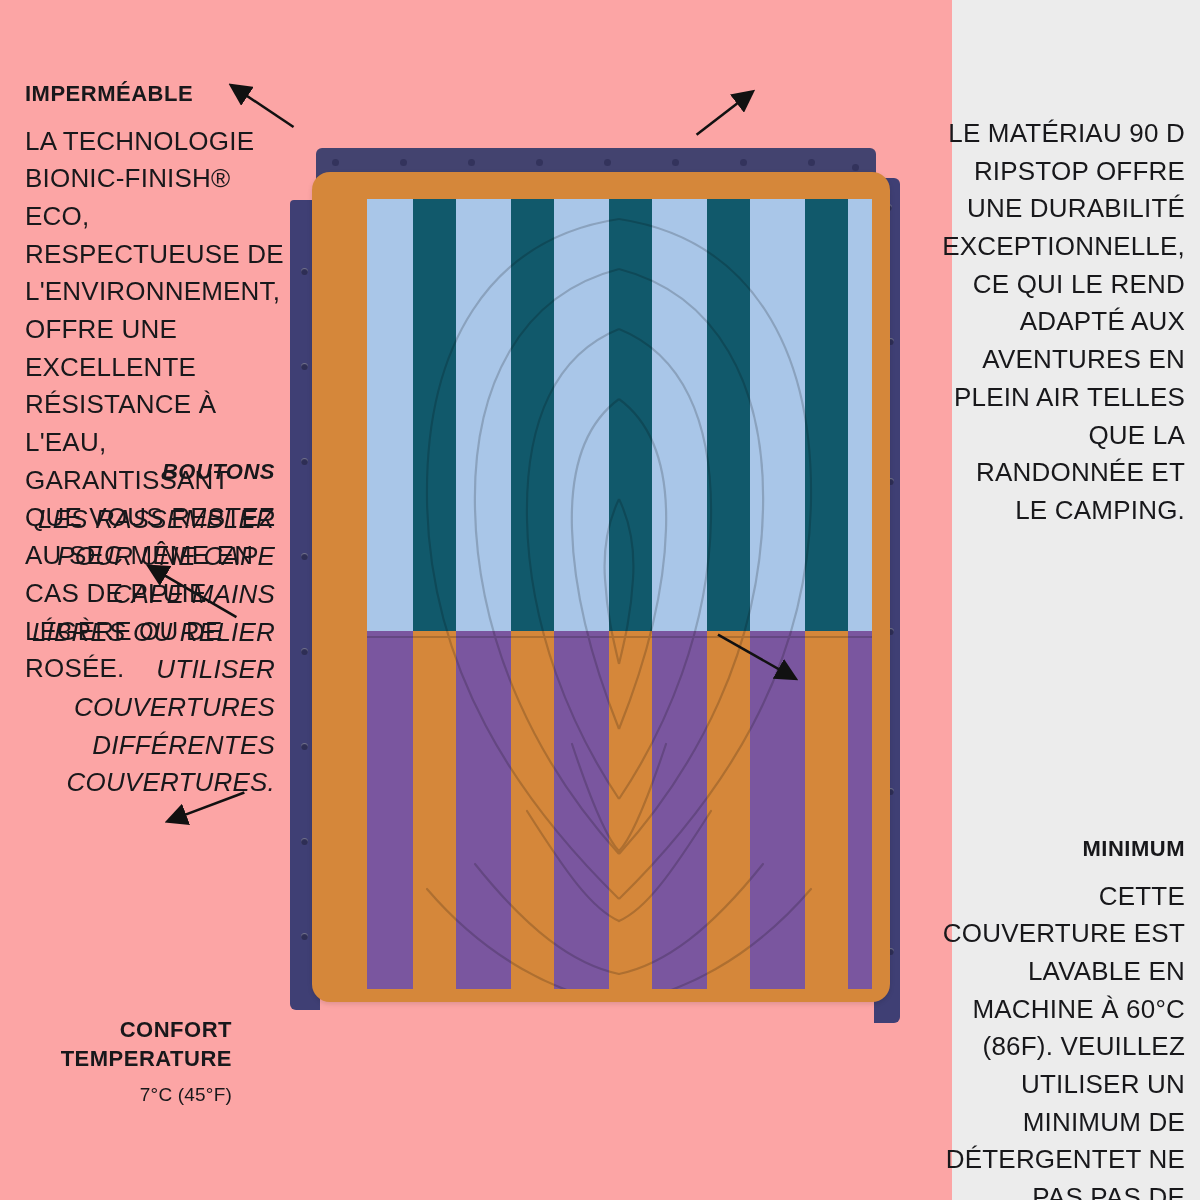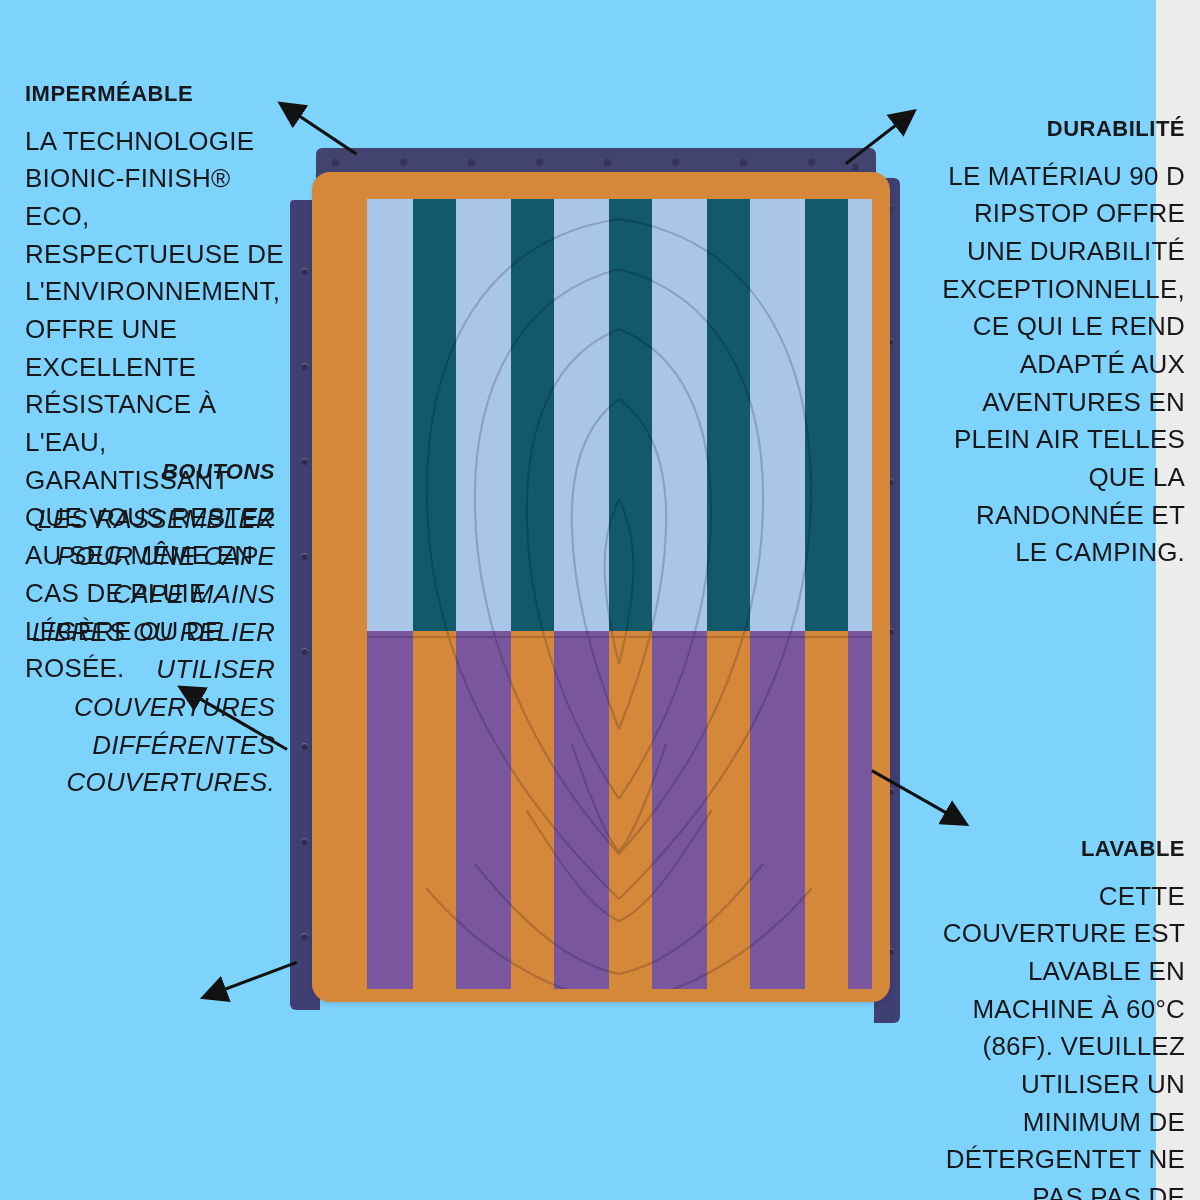--- a/index.html
+++ b/index.html
@@ -9,23 +9,23 @@
   }
   body {
     width: 1200px;
     height: 1200px;
     overflow: hidden;
     font-family: "Liberation Sans", sans-serif;
     color: #18181b;
   }
   #stage {
     position: relative;
-    width: 1156px;
+    width: 952px;
     height: 1200px;
-    background: #7dd3fc;
+    background: #fca5a5;
   }
 
   
   .callout { position: absolute; }
   .callout .title {
     font-weight: bold;
     font-size: 22px;
     letter-spacing: 0.5px;
     line-height: 1.3;
     margin-bottom: 14px;
@@ -259,24 +259,27 @@
   <div class="callout" id="c-imper">
     <div class="title">IMPERMÉABLE</div>
     <div class="body">LA TECHNOLOGIE BIONIC-FINISH® ECO, RESPECTUEUSE DE L'ENVIRONNEMENT, OFFRE UNE EXCELLENTE RÉSISTANCE À L'EAU, GARANTISSANT QUE VOUS RESTEZ AU SEC MÊME EN CAS DE PLUIE LÉGÈRE OU DE ROSÉE.</div>
   </div>
 
   <div class="callout" id="c-boutons">
     <div class="title">BOUTONS</div>
     <div class="body">LES RASSEMBLER POUR UNE CAPE CAPE MAINS LIBRES OU RELIER UTILISER COUVERTURES DIFFÉRENTES COUVERTURES.</div>
   </div>
 
+  <div class="callout" id="c-confort">
+    <div class="title">CONFORT TEMPERATURE</div>
+    <div class="body">7°C (45°F)</div>
+  </div>
 
   <div class="callout" id="c-dura">
-    <div class="title">DURABILITÉ</div>
     <div class="body">LE MATÉRIAU 90 D RIPSTOP OFFRE UNE DURABILITÉ EXCEPTIONNELLE, CE QUI LE REND ADAPTÉ AUX AVENTURES EN PLEIN AIR TELLES QUE LA RANDONNÉE ET LE CAMPING.</div>
   </div>
 
   <div class="callout" id="c-lav">
-    <div class="title">LAVABLE</div>
+    <div class="title">MINIMUM</div>
     <div class="body">CETTE COUVERTURE EST LAVABLE EN MACHINE À 60°C (86F). VEUILLEZ UTILISER UN MINIMUM DE DÉTERGENTET NE PAS PAS DE SÉCHAGE EN TAMBOUR.</div>
   </div>
 
 </div>
 
 </body></html>

